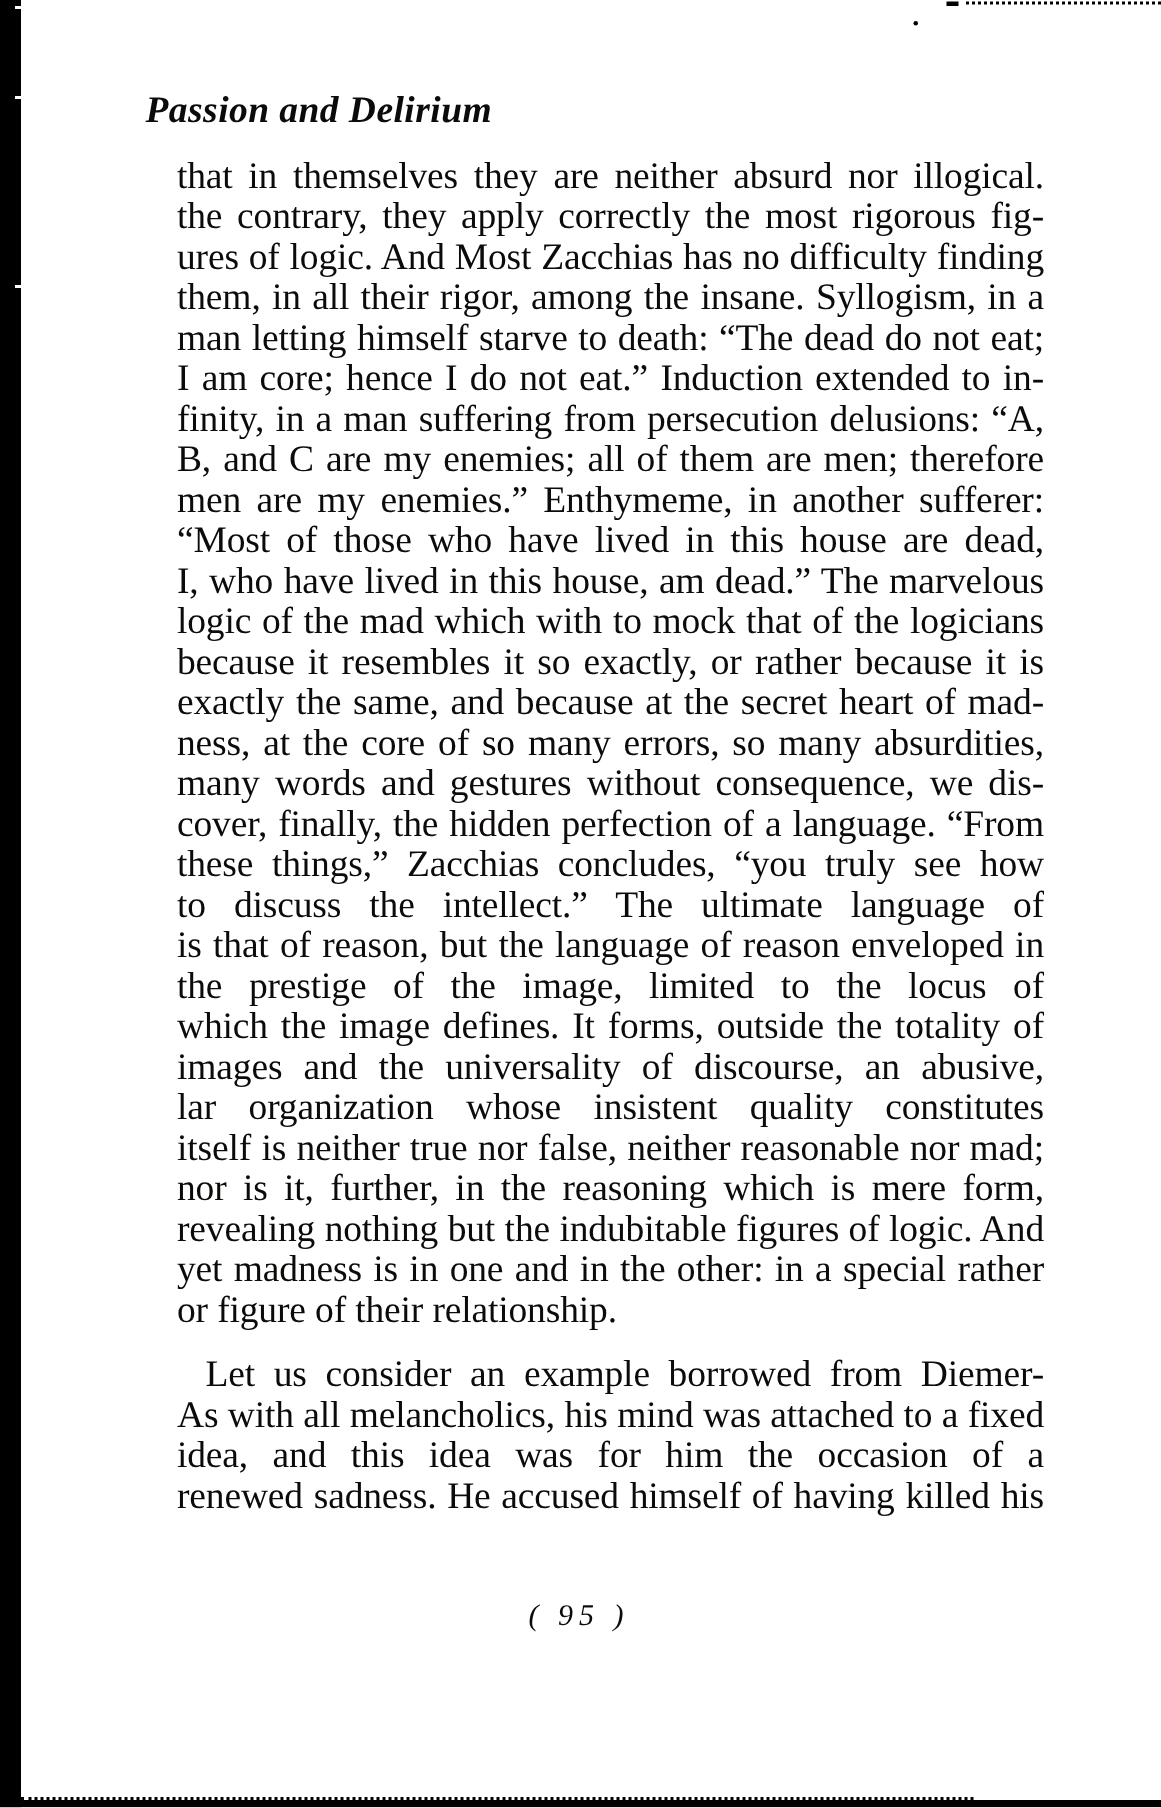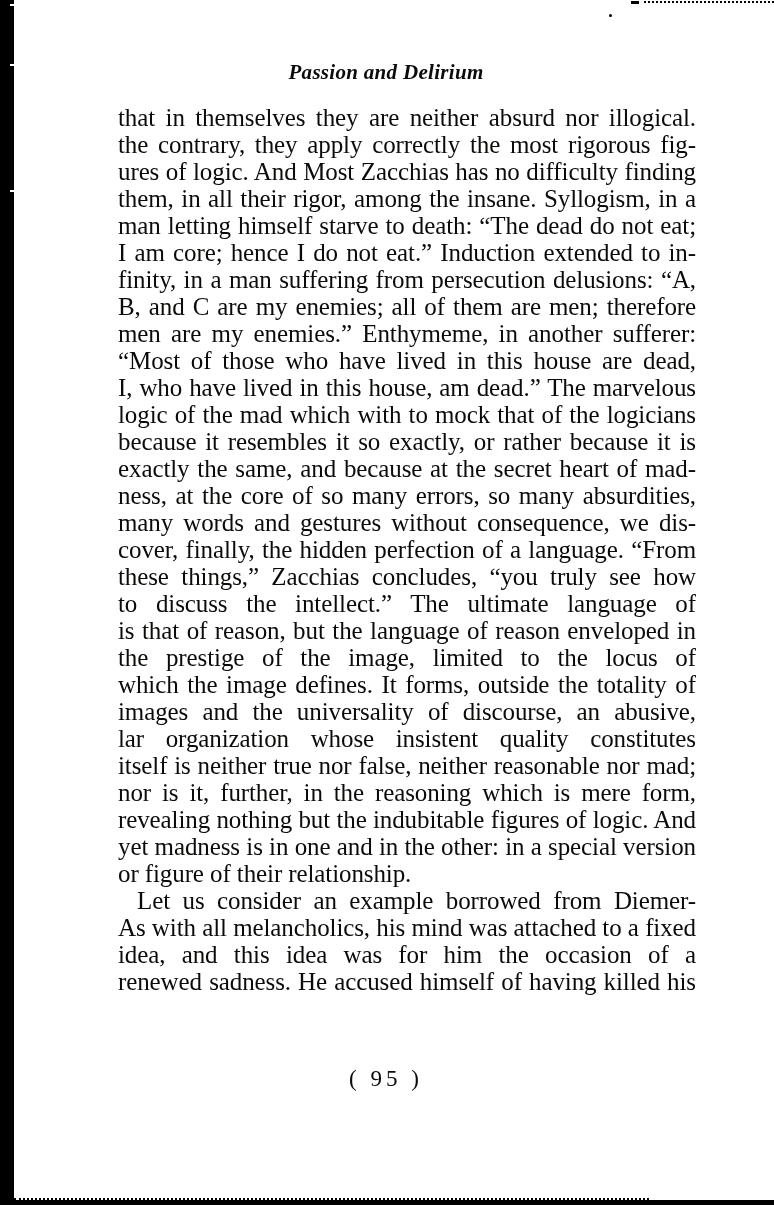--- a/index.html
+++ b/index.html
@@ -39,46 +39,47 @@
     position: absolute; left: 631px; top: 1px;
     width: 8px; height: 3px; background: #000;
   }
   .speck-dot {
     position: absolute; left: 609px; top: 14px;
     width: 3px; height: 3px; background: #000; border-radius: 50%;
   }
   
   .running-header {
     position: absolute; left: 97px; top: 60px; width: 578px;
-    text-align: center;
+    text-align: left;
     font-style: italic;
     font-weight: bold;
-    font-size: 21px;
+    font-size: 25px;
     letter-spacing: 0.3px;
   }
   .text-block {
     position: absolute; left: 118px; top: 104px; width: 578px;
     font-size: 25px;
     letter-spacing: -0.1px;
   }
   .line {
     text-align: justify;
     text-align-last: justify;
     height: 27px;
     line-height: 27px;
     overflow: hidden;
     white-space: nowrap;
   }
   .line { white-space: normal; }
   .line.end { text-align-last: left; }
-  .para.indented .line:first-child { text-indent: 19px; }
+  .para.indented .line:first-child { text-indent: 19px; margin-top: 16px; }
   .folio {
     position: absolute; left: 97px; top: 1066px; width: 578px;
     text-align: center;
-    font-size: 23px;
+    font-style: italic;
+    font-size: 20px;
     letter-spacing: 4px;
   }
 </style>
 </head>
 <body>
 
 <div class="page">
 
   <div class="gutter-bar"></div>
   <div class="gutter-notch" style="top: 4px;"></div>
@@ -114,21 +115,21 @@
       <div class="line">these things,” Zacchias concludes, “you truly see how best</div>
       <div class="line">to discuss the intellect.” The ultimate language of madness</div>
       <div class="line">is that of reason, but the language of reason enveloped in</div>
       <div class="line">the prestige of the image, limited to the locus of appearance</div>
       <div class="line">which the image defines. It forms, outside the totality of</div>
       <div class="line">images and the universality of discourse, an abusive, singu-</div>
       <div class="line">lar organization whose insistent quality constitutes madness.</div>
       <div class="line">itself is neither true nor false, neither reasonable nor mad;</div>
       <div class="line">nor is it, further, in the reasoning which is mere form,</div>
       <div class="line">revealing nothing but the indubitable figures of logic. And</div>
-      <div class="line">yet madness is in one and in the other: in a special version</div>
+      <div class="line">yet madness is in one and in the other: in a special rather</div>
       <div class="line end">or figure of their relationship.</div>
     </div>
     <div class="para indented">
       <div class="line">Let us consider an example borrowed from Diemer-</div>
       <div class="line">As with all melancholics, his mind was attached to a fixed</div>
       <div class="line">idea, and this idea was for him the occasion of a constantly</div>
       <div class="line">renewed sadness. He accused himself of having killed his</div>
     </div>
   </div>
 

